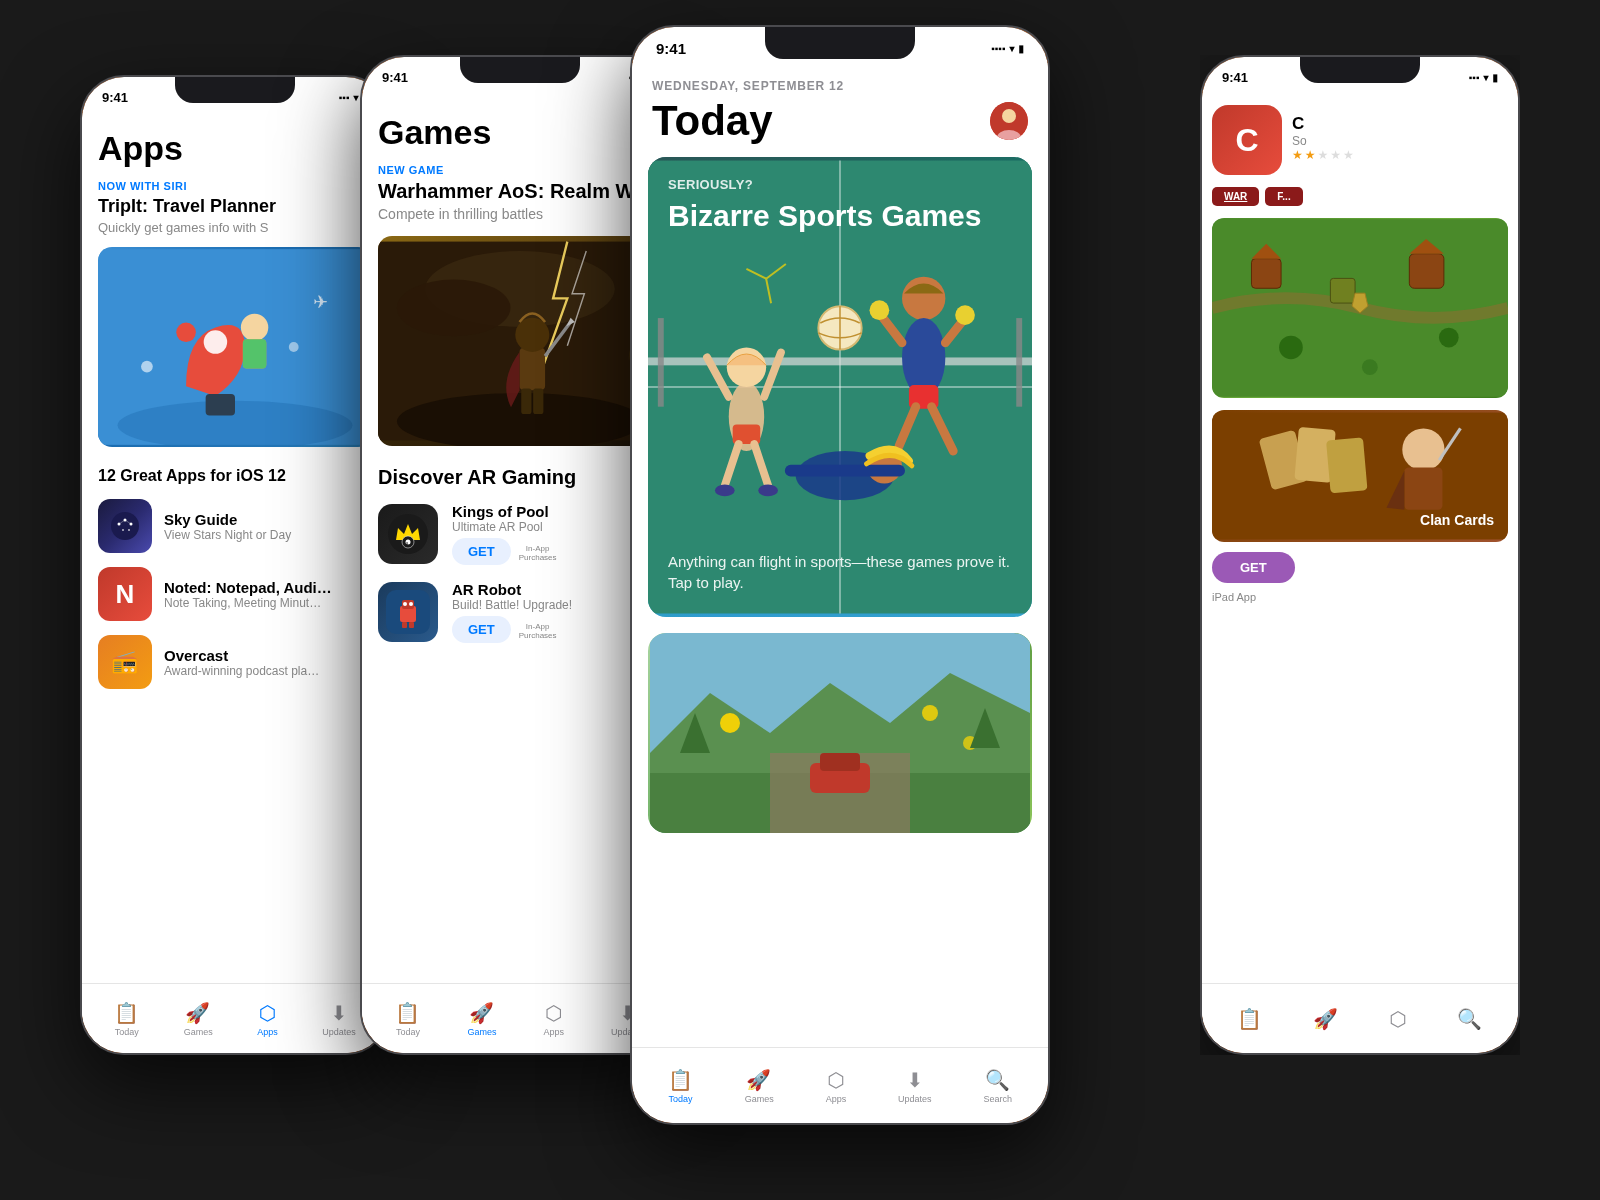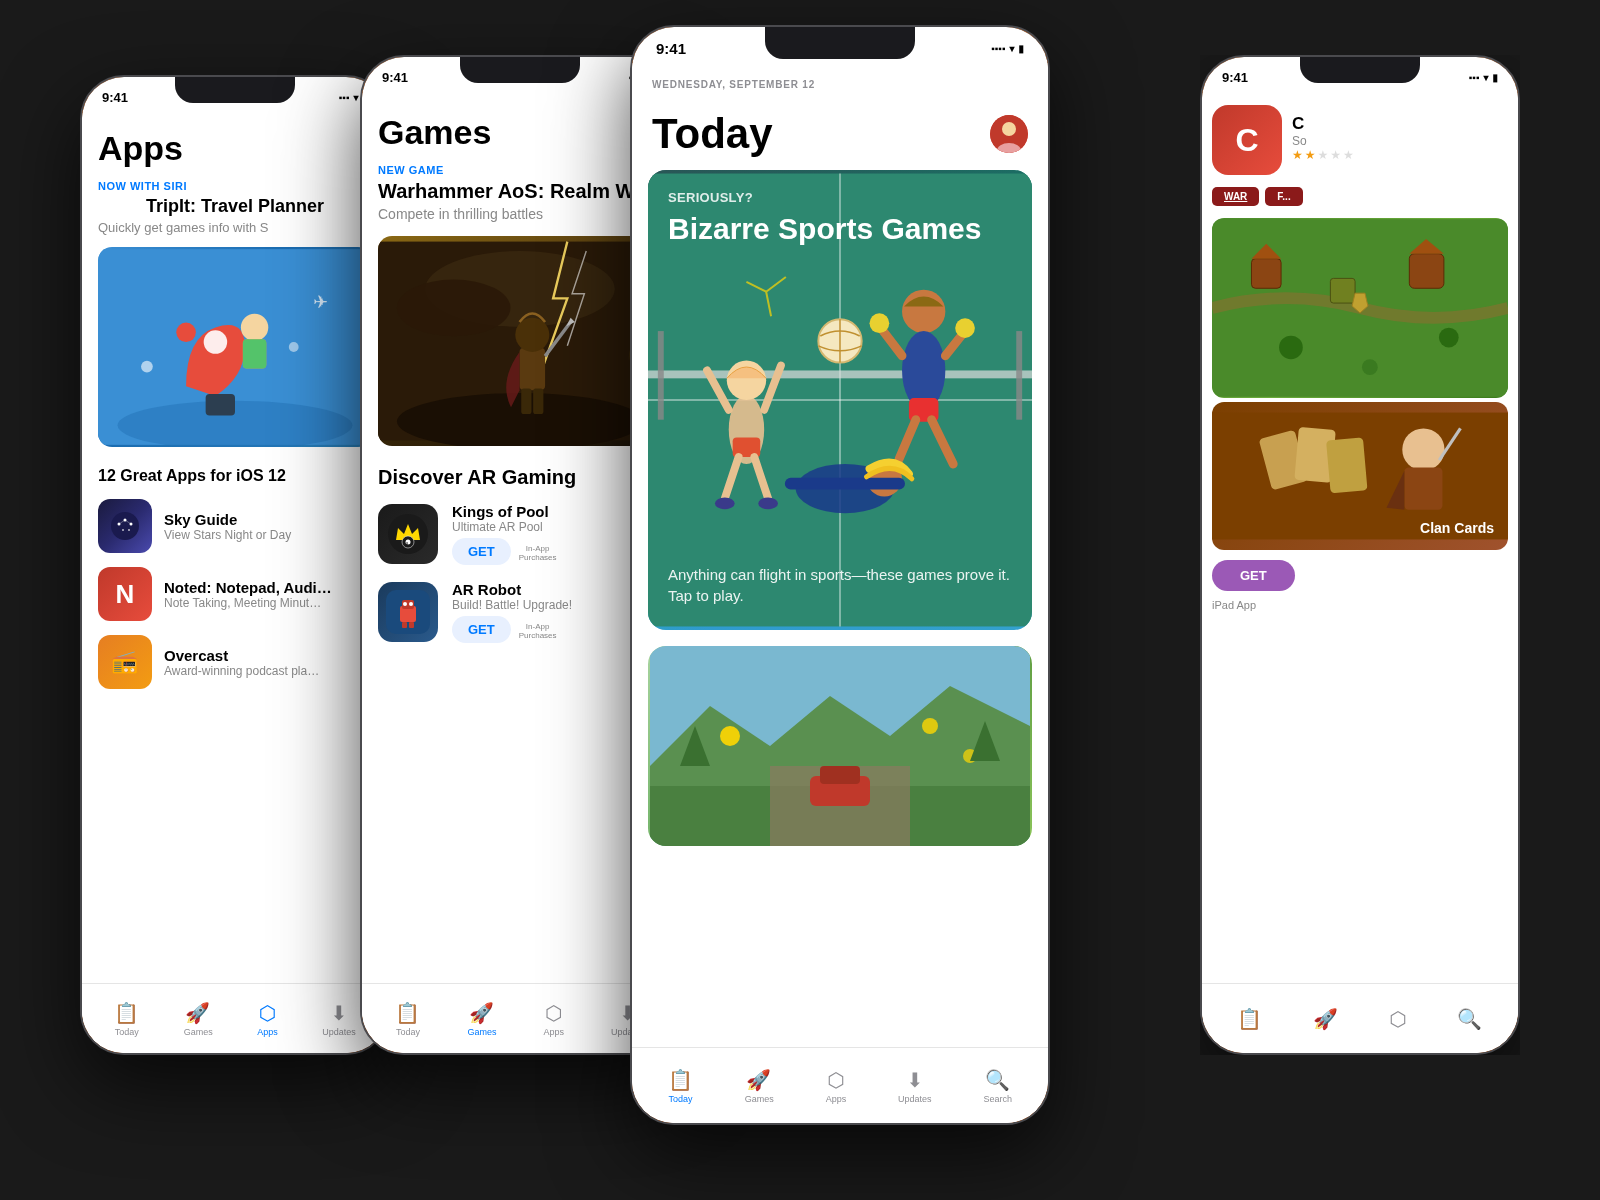--- a/index.html
+++ b/index.html
@@ -139,21 +139,20 @@
       text-transform: uppercase;
       letter-spacing: 0.5px;
       margin-bottom: 4px;
     }
 
     .featured-app-title {
       font-size: 18px;
       font-weight: 700;
       color: #000;
       margin-bottom: 3px;
-      text-align: center;
     }
 
     .featured-app-subtitle {
       font-size: 13px;
       color: #888;
       margin-bottom: 12px;
     }
 
     .featured-card {
       width: 100%;
@@ -319,26 +318,26 @@
 
     
     .today-screen { padding: 0; overflow-y: auto; }
 
     .today-header {
       padding: 16px 20px 12px;
       background: #fff;
     }
 
     .today-date {
-      font-size: 10px;
+      font-size: 12px;
       font-weight: 600;
       color: #8e8e93;
       text-transform: uppercase;
       letter-spacing: 0.8px;
-      margin-bottom: 20px;
+      margin-bottom: 4px;
     }
 
     .today-title-row {
       display: flex;
       justify-content: space-between;
       align-items: center;
     }
 
     .today-title {
       font-size: 42px;
@@ -940,21 +939,21 @@
             <polygon points="200,35 217,20 235,35" fill="#a05010"></polygon>
 
             <circle cx="80" cy="130" r="12" fill="#2a6a10"></circle>
             <circle cx="240" cy="120" r="10" fill="#2a6a10"></circle>
             <circle cx="160" cy="150" r="8" fill="#3a7a20"></circle>
 
             <path d="M145,75 L155,75 L158,88 L150,95 L142,88 Z" fill="#c0a030" stroke="#a08020" stroke-width="1"></path>
           </svg>
         </div>
 
-        <div style="margin-top:4px;background:linear-gradient(135deg,#7B3F00,#A0522D);border-radius:12px;padding:12px;position:relative;overflow:hidden;height:148px;">
+        <div style="margin-top:12px;background:linear-gradient(135deg,#7B3F00,#A0522D);border-radius:12px;padding:12px;position:relative;overflow:hidden;height:132px;">
           <svg style="position:absolute;inset:0;width:100%;height:100%;" viewBox="0 0 280 120" xmlns="http://www.w3.org/2000/svg">
             <rect width="280" height="120" fill="#7B3F00"></rect>
 
             <rect x="50" y="20" width="35" height="50" rx="4" fill="#c8a050" transform="rotate(-15,67,45)"></rect>
             <rect x="80" y="15" width="35" height="50" rx="4" fill="#d4b060" transform="rotate(5,97,40)"></rect>
             <rect x="110" y="25" width="35" height="50" rx="4" fill="#c0a040" transform="rotate(-5,127,50)"></rect>
 
             <circle cx="200" cy="35" r="20" fill="#e8c090"></circle>
             <rect x="182" y="52" width="36" height="40" rx="4" fill="#8B4513"></rect>
             <path d="M182,55 L165,90 L182,92 Z" fill="#6a3010"></path>

